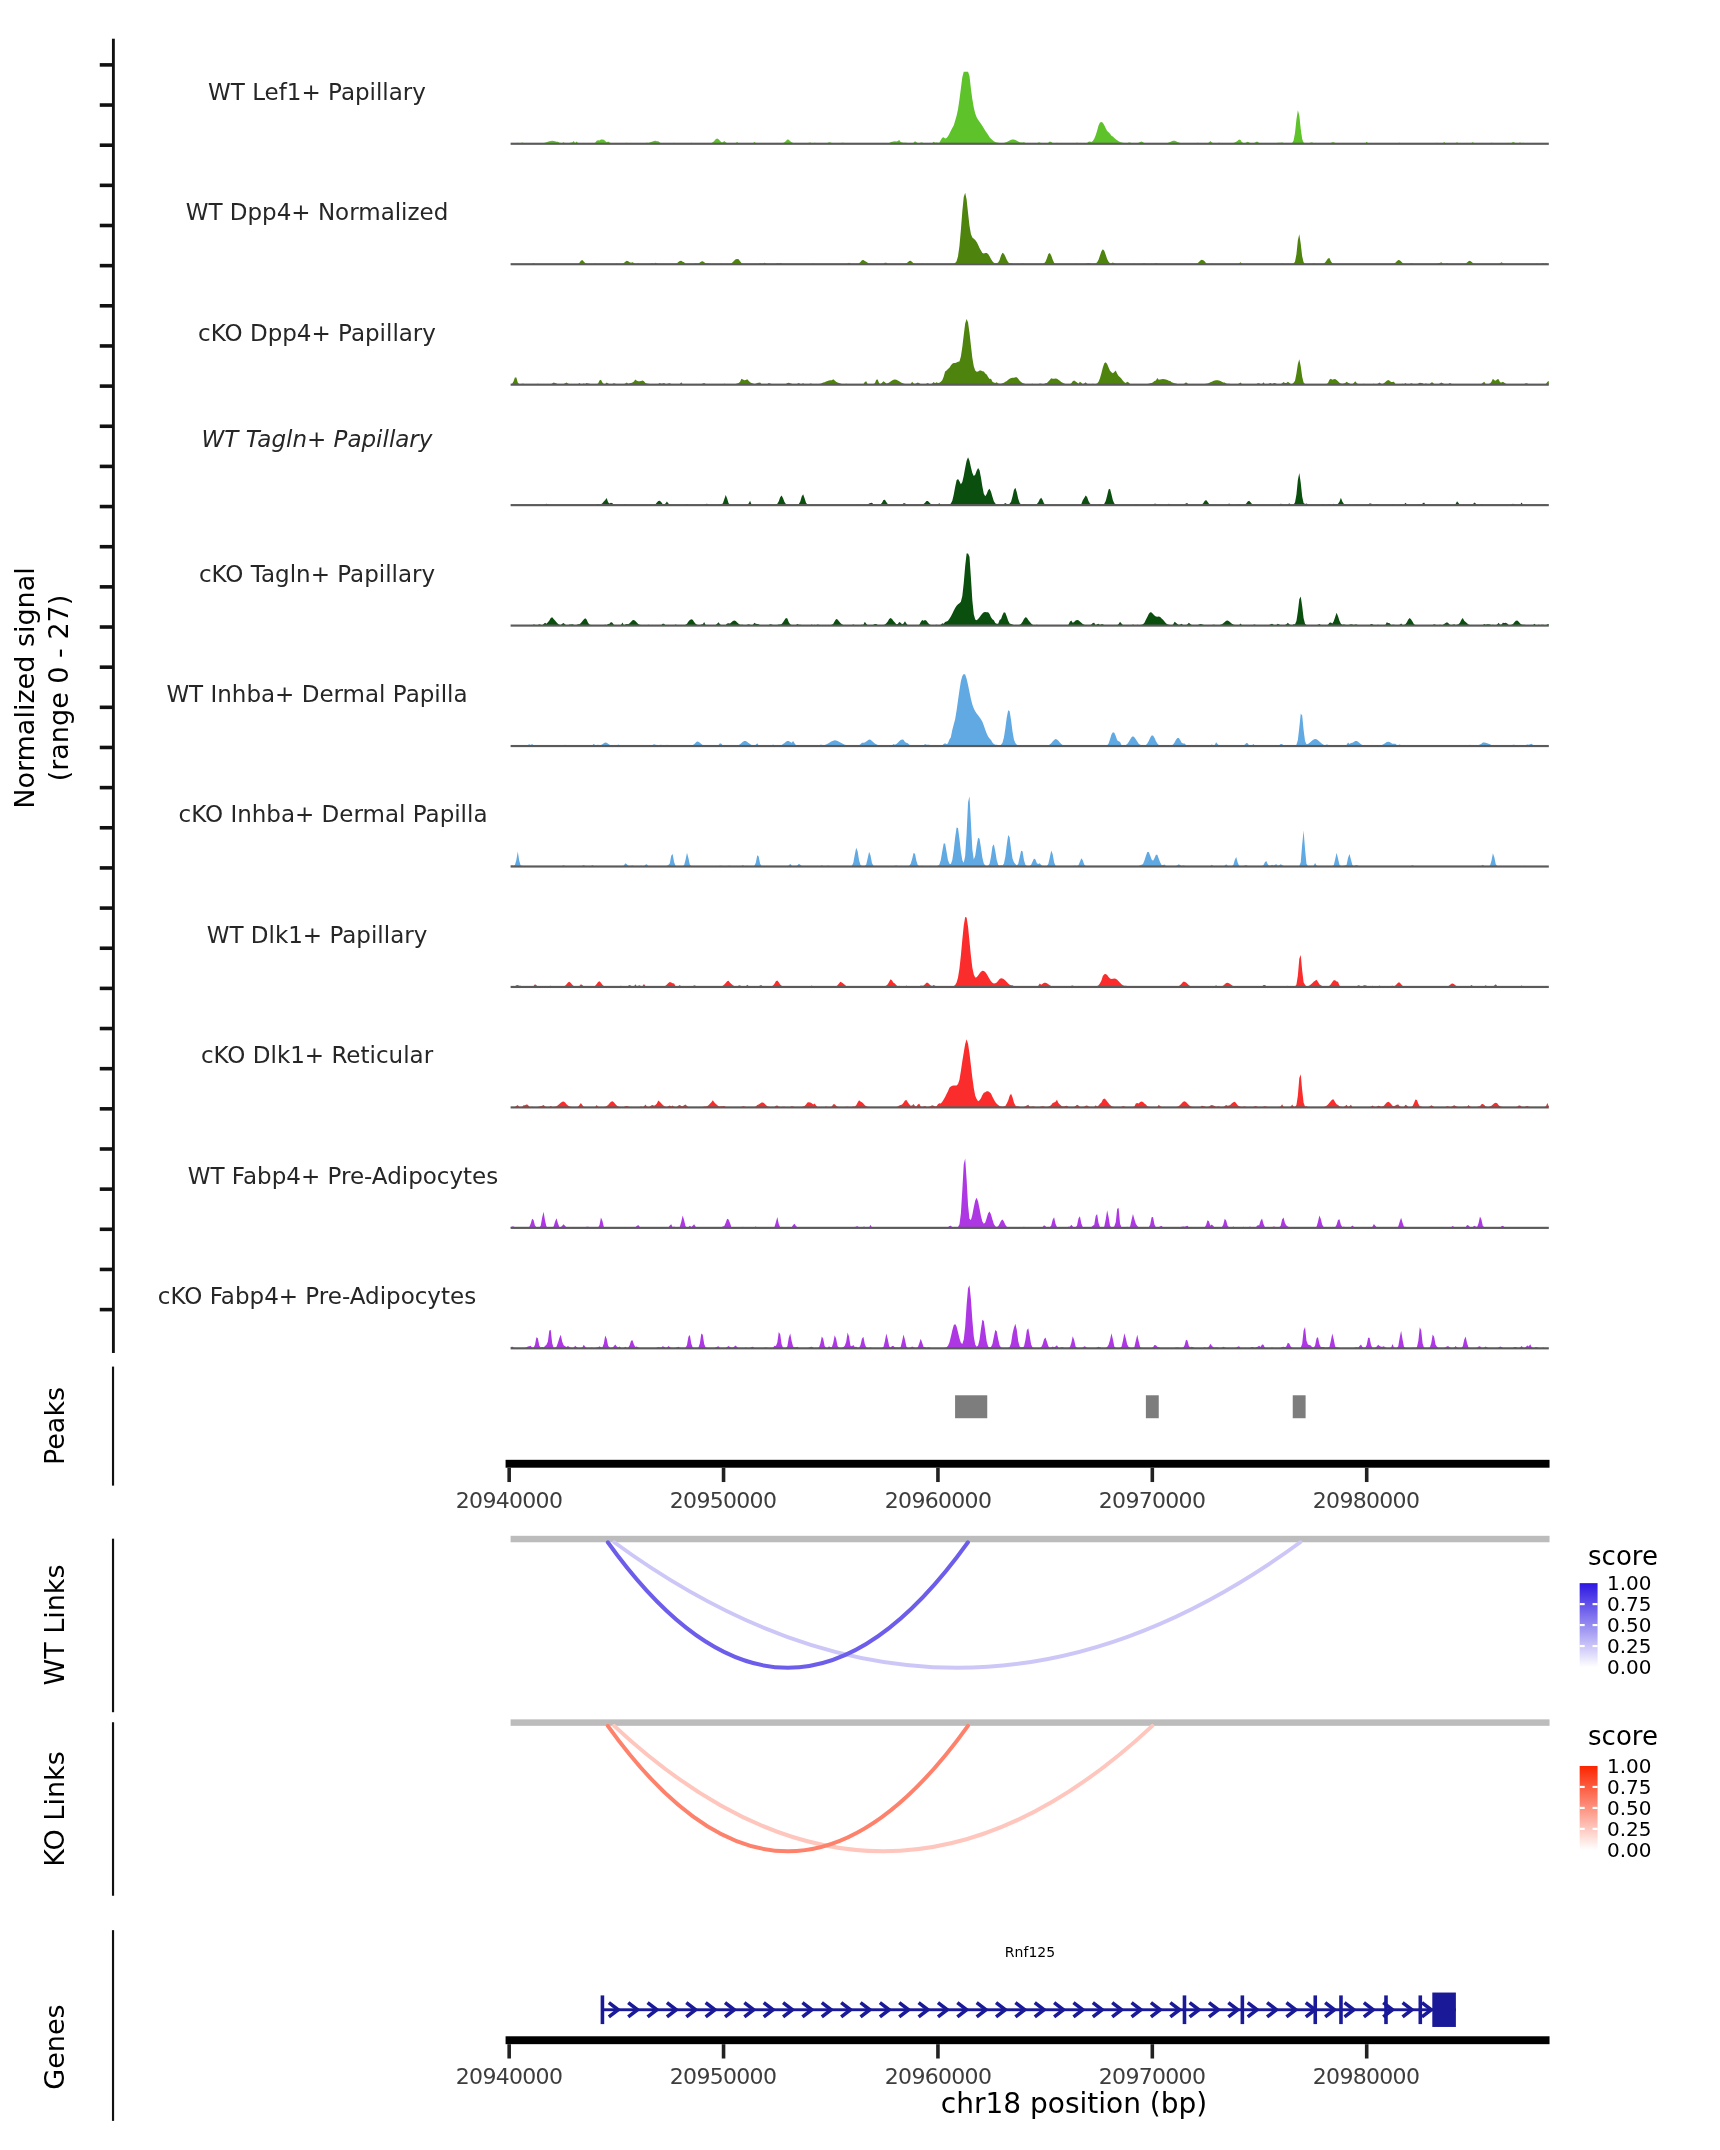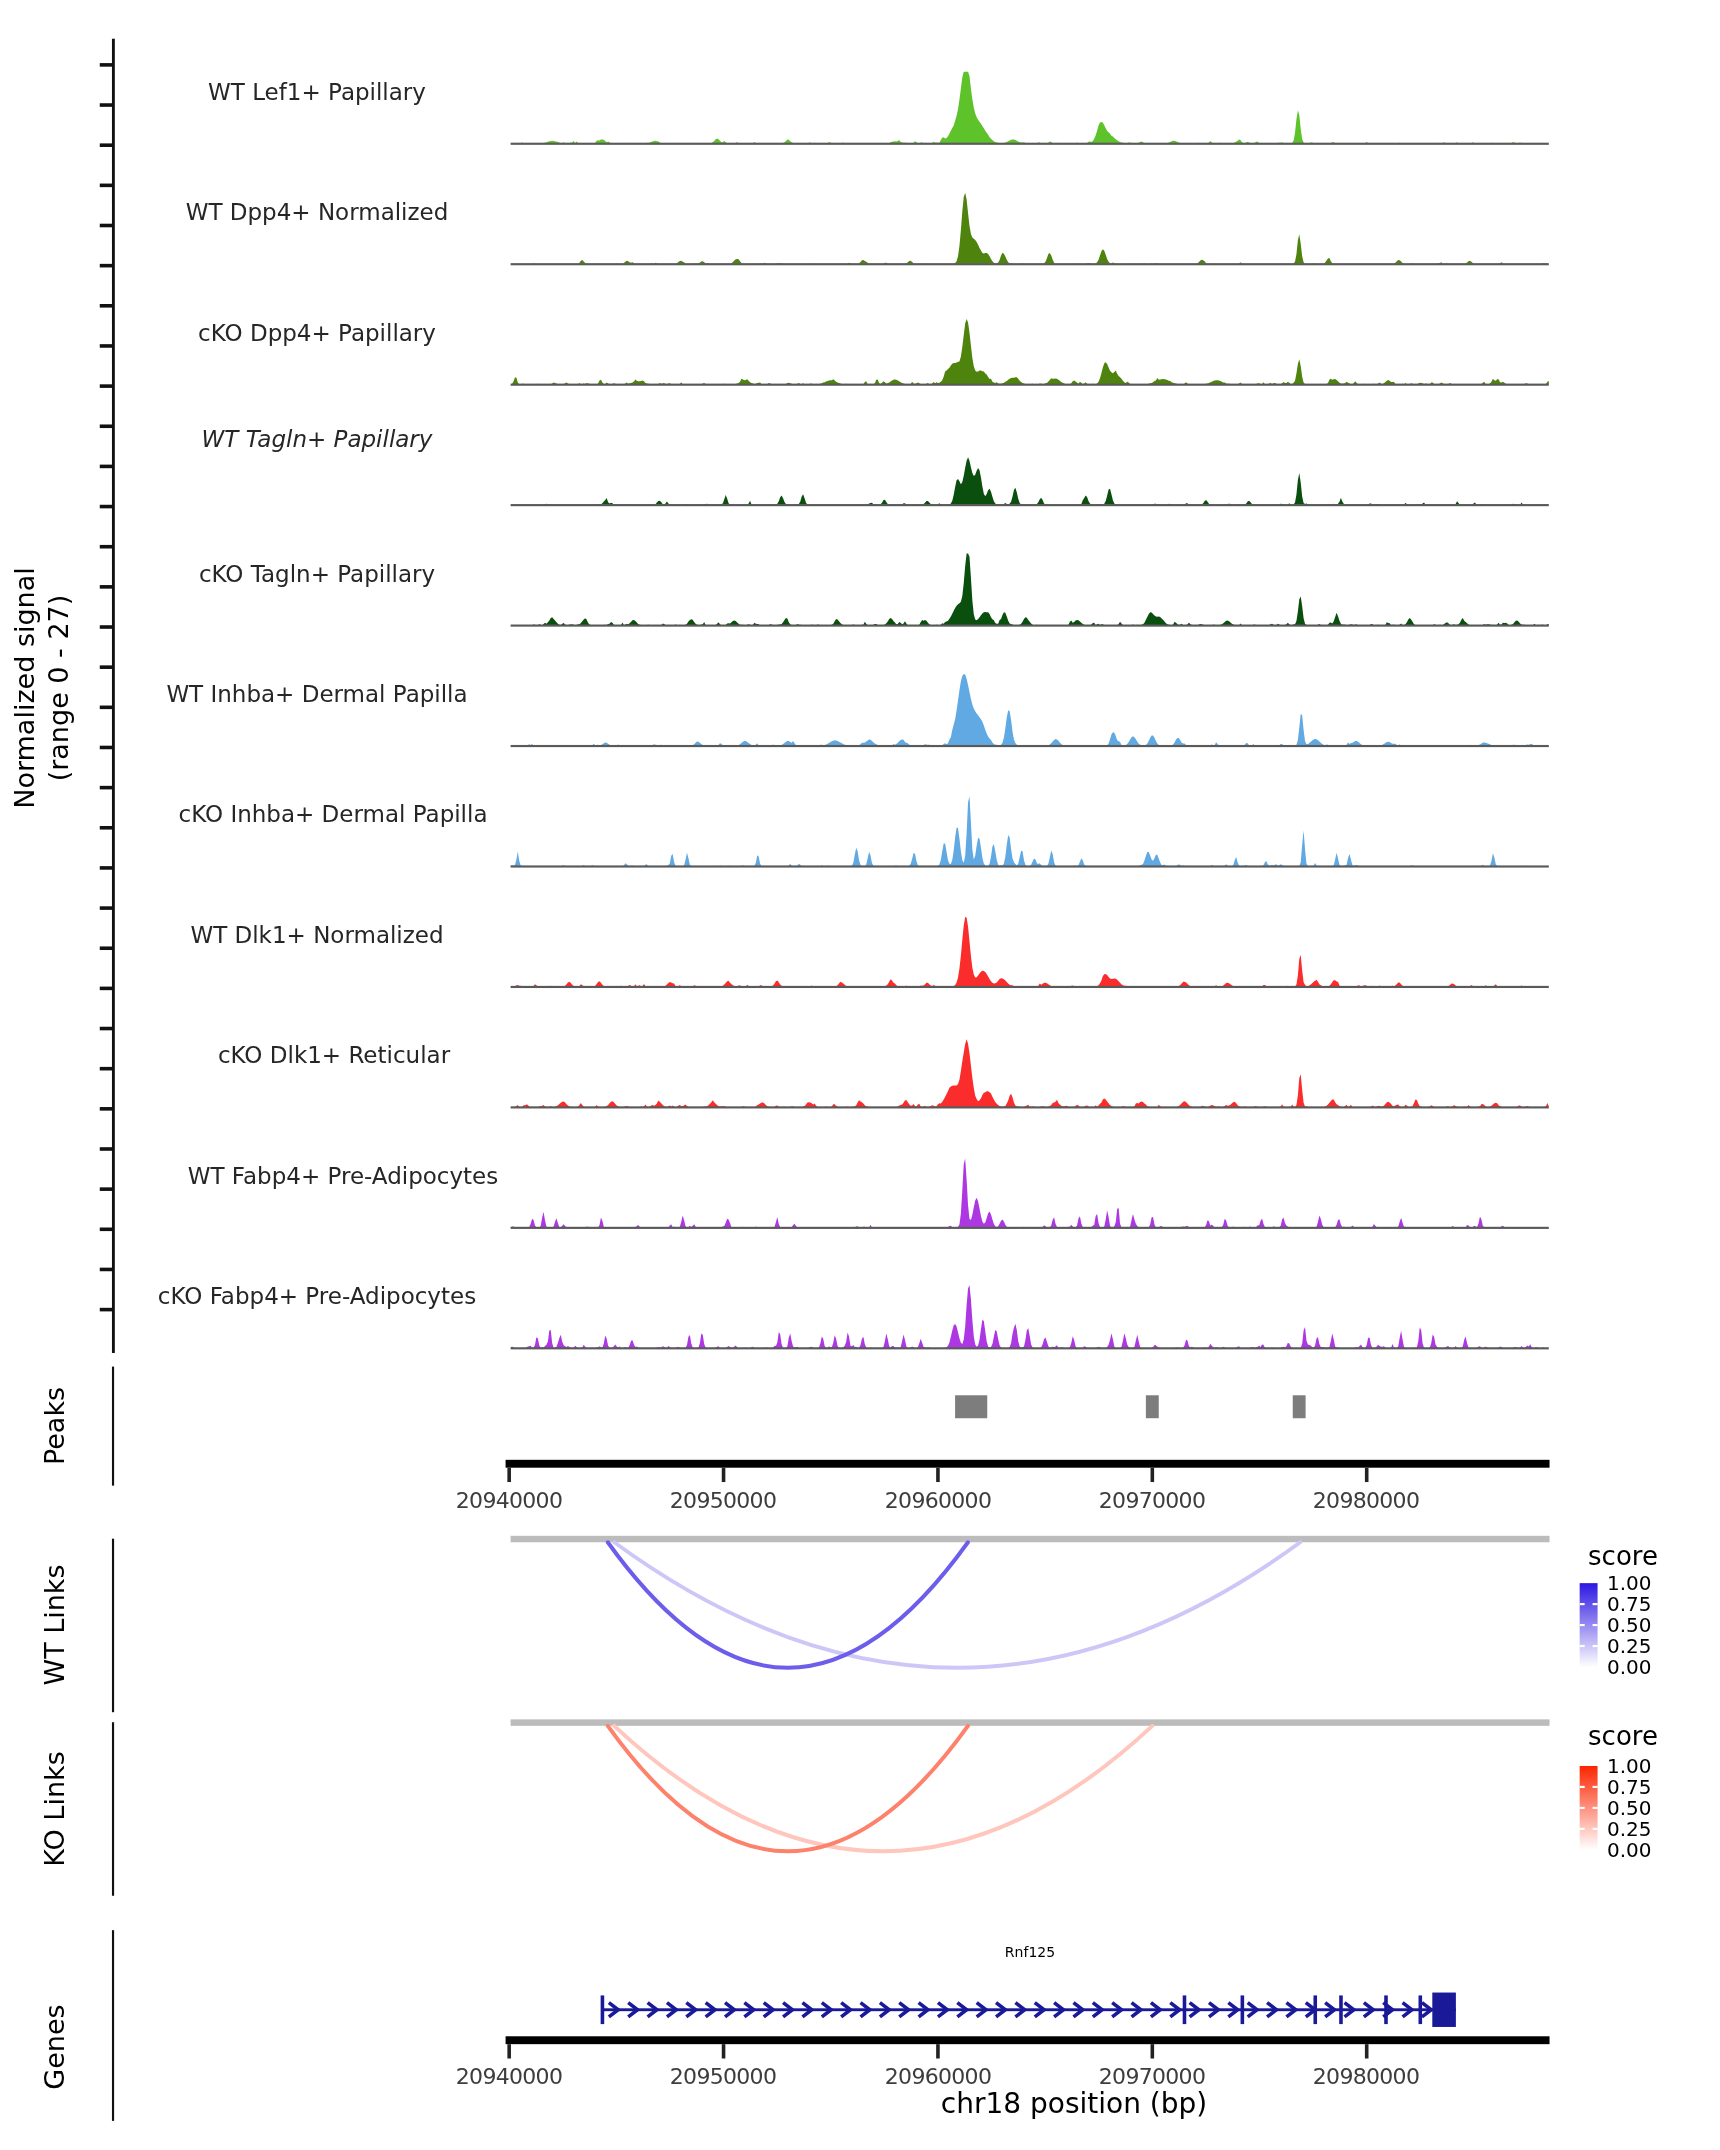--- a/index.html
+++ b/index.html
@@ -205,22 +205,22 @@
   <div class="abs xlabel">chr18 position (bp)</div>
 
   <div id="gen-labels">
       <div class="abs track-label" style="left: 317px; top: 92px;">WT Lef1+ Papillary</div>
       <div class="abs track-label" style="left: 317px; top: 212px;">WT Dpp4+ Normalized</div>
       <div class="abs track-label" style="left: 317px; top: 333px;">cKO Dpp4+ Papillary</div>
       <div class="abs track-label" style="left: 317px; top: 439px; font-style: italic;">WT Tagln+ Papillary</div>
       <div class="abs track-label" style="left: 317px; top: 574px;">cKO Tagln+ Papillary</div>
       <div class="abs track-label" style="left: 317px; top: 694px;">WT Inhba+ Dermal Papilla</div>
       <div class="abs track-label" style="left: 333px; top: 814px;">cKO Inhba+ Dermal Papilla</div>
-      <div class="abs track-label" style="left: 317px; top: 935px;">WT Dlk1+ Normalized</div>
-      <div class="abs track-label" style="left: 317px; top: 1055px; margin-left: 17px;">cKO Dlk1+ Reticular</div>
+      <div class="abs track-label" style="left: 317px; top: 935px;">WT Dlk1+ Papillary</div>
+      <div class="abs track-label" style="left: 317px; top: 1055px;">cKO Dlk1+ Reticular</div>
       <div class="abs track-label" style="left: 315px; top: 1176px; margin-left: 28px;">WT Fabp4+ Pre-Adipocytes</div>
       <div class="abs track-label" style="left: 317px; top: 1296px;">cKO Fabp4+ Pre-Adipocytes</div>
       <div class="abs tick-label" style="left: 509px; top: 1500px;">20940000</div>
       <div class="abs tick-label" style="left: 723px; top: 1500px;">20950000</div>
       <div class="abs tick-label" style="left: 938px; top: 1500px;">20960000</div>
       <div class="abs tick-label" style="left: 1152px; top: 1500px;">20970000</div>
       <div class="abs tick-label" style="left: 1366px; top: 1500px;">20980000</div>
       <div class="abs tick-label" style="left: 509px; top: 2076px;">20940000</div>
       <div class="abs tick-label" style="left: 723px; top: 2076px;">20950000</div>
       <div class="abs tick-label" style="left: 938px; top: 2076px;">20960000</div>

